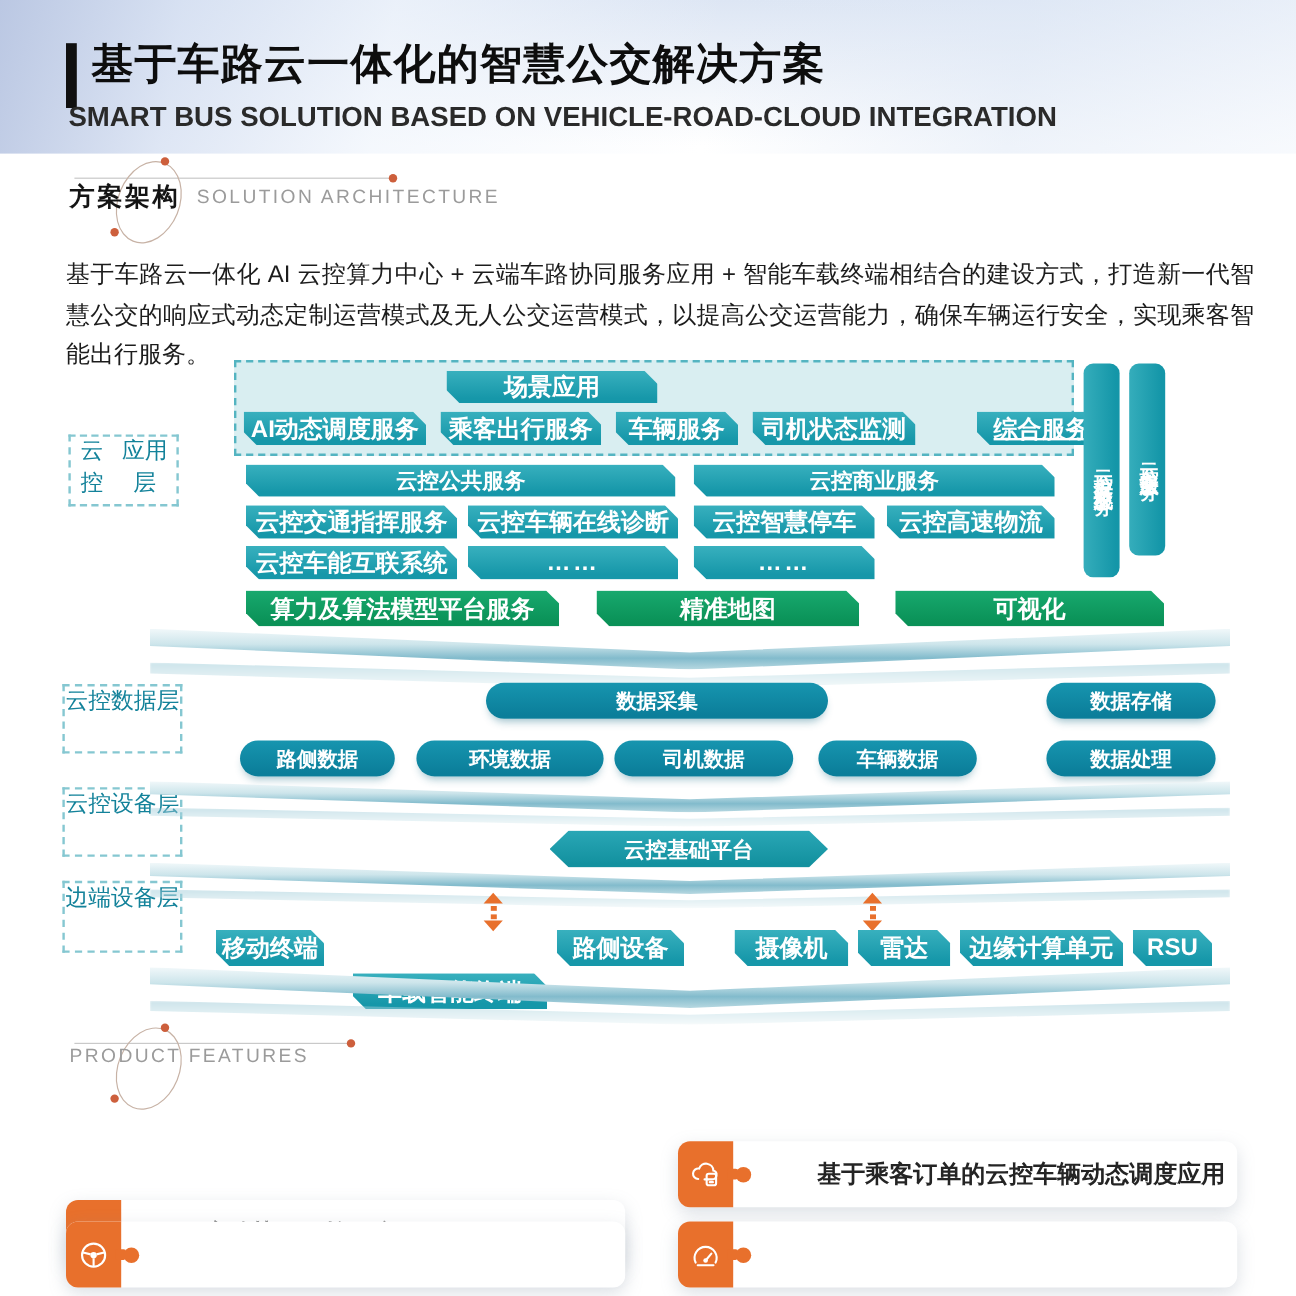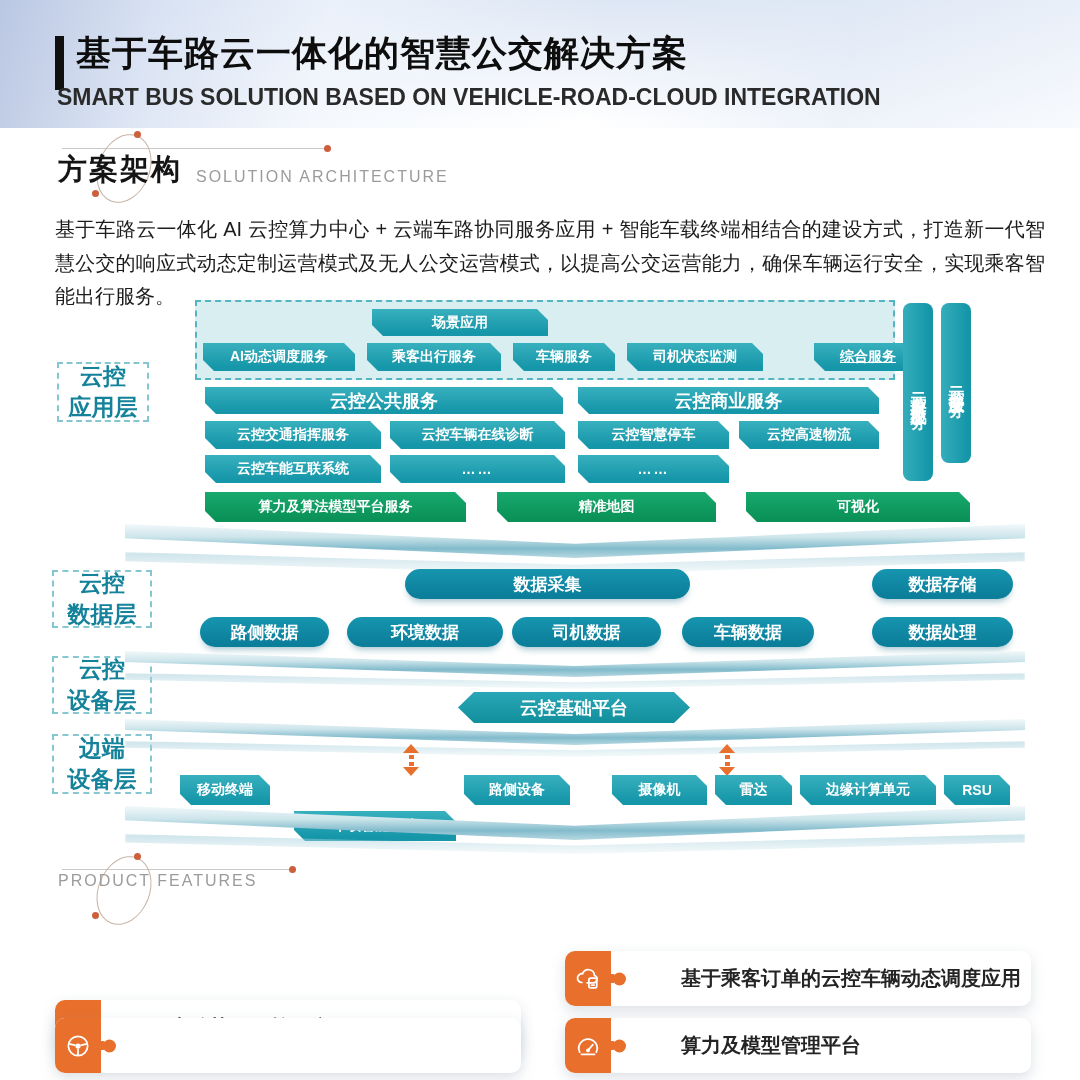--- a/index.html
+++ b/index.html
@@ -23,33 +23,33 @@
 
   
   #title-bar{left:55px;top:36px;width:9px;height:54px;background:#101010;}
   #title-cn{left:76px;top:30px;font-size:35px;font-weight:900;color:#0d0d0d;letter-spacing:1px;}
   #title-en{left:57px;top:84px;font-size:23px;font-weight:600;color:#2a2a2a;letter-spacing:0px;}
 
   
   .sec-line{height:1px;background:#c9c9c9;}
   .sec-dot{width:7px;height:7px;border-radius:50%;background:#cd5f3c;}
   .sec-ellipse{border:1.5px solid #c7b2a5;border-radius:50%;transform:rotate(22deg);}
-  .sec-cn{font-size:29px;font-weight:900;color:#141414;letter-spacing:2px;}
+  .sec-cn{font-size:21px;font-weight:900;color:#141414;letter-spacing:2px;}
   .sec-en{font-size:16px;font-weight:500;color:#9b9b9b;letter-spacing:2px;}
 
   
   #arch-desc{
     left:55px;top:213px;width:990px;
     font-size:20px;line-height:1.68;color:#1c1c1c;font-weight:500;
     text-align:justify;
   }
 
   
   .cutpill{
-    color:#fff;font-size:14px;font-weight:700;
+    color:#fff;font-size:20px;font-weight:700;
     display:flex;align-items:center;justify-content:center;
     background:linear-gradient(180deg,#38b0be 0%,#1697a9 85%);
     clip-path:polygon(0 0, calc(100% - 11px) 0, 100% 11px, 100% 100%, 11px 100%, 0 calc(100% - 11px));
     white-space:nowrap;
   }
   .cutpill.green{background:linear-gradient(180deg,#18a96e 0%,#0a9157 90%);}
   .stadium{
     color:#fff;font-size:17px;font-weight:700;
     display:flex;align-items:center;justify-content:center;
     background:linear-gradient(180deg,#1795af 0%,#0b7e9a 90%);
@@ -65,22 +65,22 @@
   }
   .vbar{
     writing-mode:vertical-rl;text-orientation:upright;
     color:#fff;font-size:16px;font-weight:700;letter-spacing:3px;
     display:flex;align-items:center;justify-content:center;
     background:linear-gradient(90deg,#35adbb 0%,#1496a8 90%);
     border-radius:8px;
   }
   .layer-label{
     border:2px dashed #85c7d1;color:#13829a;
-    font-size:23px;font-weight:700;line-height:1.35;text-align:center;
-    display:flex;flex-direction:column;justify-content:center;
+    font-size:19px;font-weight:400;line-height:1.35;text-align:center;
+    display:flex;flex-direction:row;justify-content:center;
     background:rgba(255,255,255,.6);
   }
   #scenario-box{
     left:195px;top:300px;width:700px;height:80px;
     border:2px dashed #54b4c1;background:rgba(213,236,240,.9);
     box-sizing:border-box;
   }
   .plat{
     clip-path:polygon(0 0, 50% 58%, 100% 0, 100% 42%, 50% 100%, 0 42%);
     background:linear-gradient(180deg,#f1f8fa 0%,#cde5eb 38%,#82bbcc 72%,#b7d8e1 100%);
@@ -271,14 +271,13 @@
 <div class="abs feature-card" style="left:565px;top:1018px;">
   <div class="feature-tile">
     <svg width="28" height="28" viewBox="0 0 32 32">
         <path d="M6.5 23a10.5 10.5 0 1 1 19 0" stroke="#fff" fill="none" stroke-width="2" stroke-linecap="round"></path>
         <path d="M16 21l5.5-6.5" stroke="#fff" stroke-width="2" stroke-linecap="round"></path>
         <circle cx="16" cy="21" r="2.2" fill="#fff"></circle>
         <path d="M8.5 25.5h15" stroke="#fff" stroke-width="2" stroke-linecap="round"></path>
       </svg>
     <span class="knob"></span>
   </div>
-  <div class="feature-label">算力及模型管理平台</div>
 </div>
 
 </body></html>

